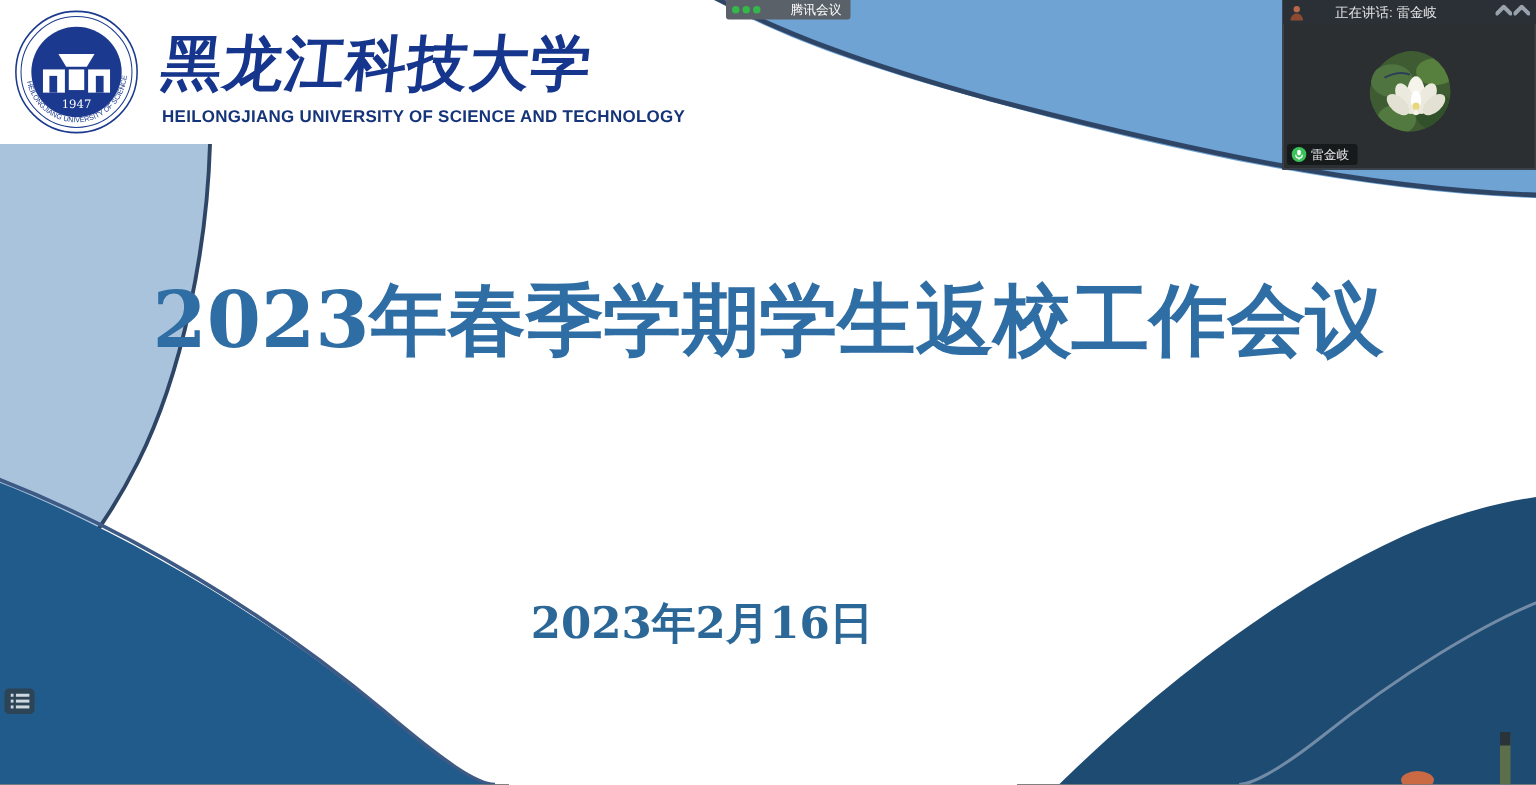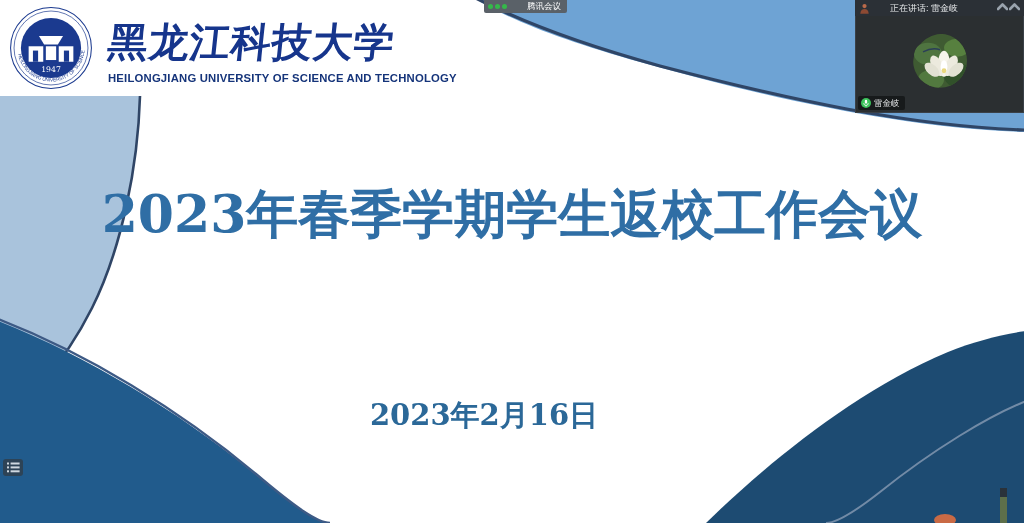--- a/index.html
+++ b/index.html
@@ -78,21 +78,21 @@
     color: #2f6ea5;
     font-weight: bold;
     line-height: 1.14;
     white-space: nowrap;
   }
   #title-line-1 { font-size: 54px; letter-spacing: 1px; }
   #title-line-2 { font-size: 52px; letter-spacing: 0px; margin-top: 18px; }
 
   #slide-date {
     position: absolute;
-    left: 16px;
+    left: 0;
     top: 396px;
     width: 936px;
     text-align: center;
     font-family: "DejaVu Serif", "Liberation Serif", serif;
     font-weight: bold;
     font-size: 29px;
     color: #2b6898;
     z-index: 4;
   }
 

